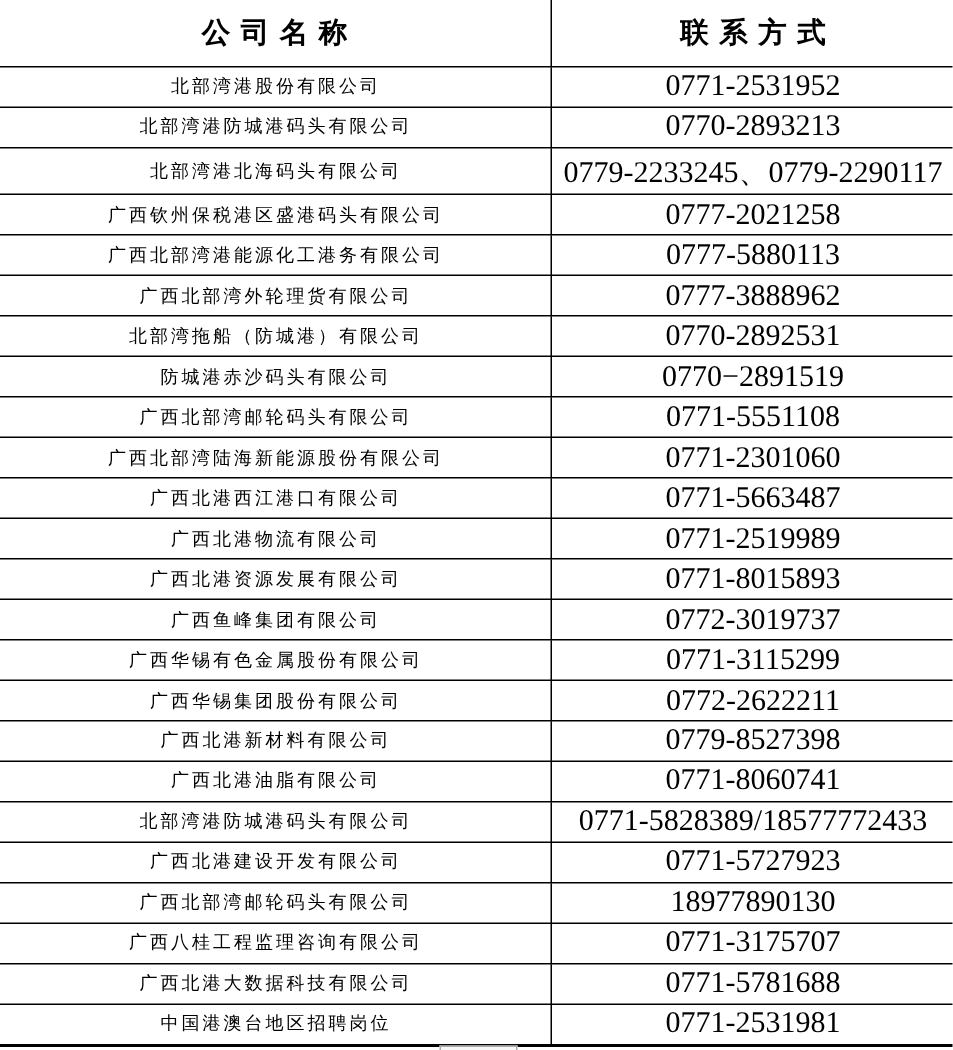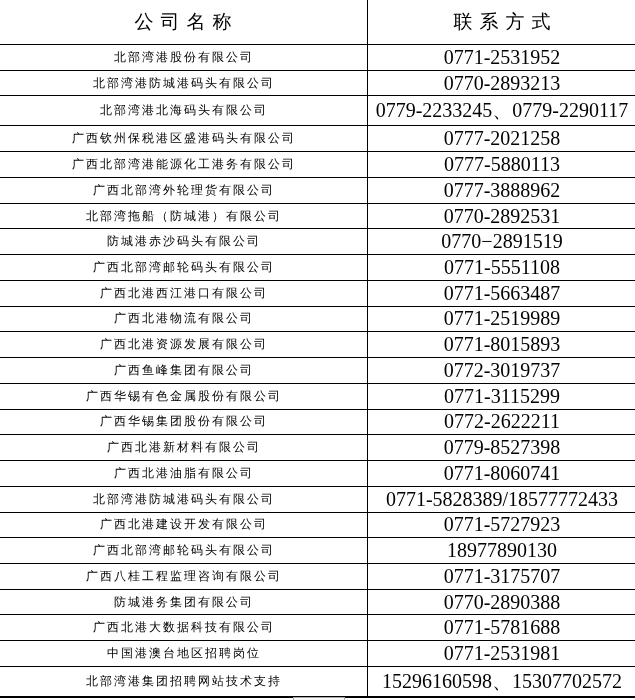--- a/index.html
+++ b/index.html
@@ -30,21 +30,21 @@
     border: 1px solid #000000;
     text-align: center;
     vertical-align: middle;
     padding: 0;
     overflow: hidden;
     white-space: nowrap;
   }
   .contact-table thead th {
     height: 45px;
     font-size: 19px;
-    font-weight: normal;
+    font-weight: bold;
     letter-spacing: 7px;
     text-indent: 7px; 
   }
   .company-cell {
     font-size: 12px;
     letter-spacing: 2px;
     text-indent: 2px;
   }
   .contact-cell {
     font-size: 20px;
@@ -113,20 +113,24 @@
       </tr>
       <tr>
         <td class="company-cell">防城港赤沙码头有限公司</td>
         <td class="contact-cell">0770−2891519</td>
       </tr>
       <tr>
         <td class="company-cell">广西北部湾邮轮码头有限公司</td>
         <td class="contact-cell">0771-5551108</td>
       </tr>
       <tr>
+        <td class="company-cell">广西北部湾陆海新能源股份有限公司</td>
+        <td class="contact-cell">0771-2301060</td>
+      </tr>
+      <tr>
         <td class="company-cell">广西北港西江港口有限公司</td>
         <td class="contact-cell">0771-5663487</td>
       </tr>
       <tr>
         <td class="company-cell">广西北港物流有限公司</td>
         <td class="contact-cell">0771-2519989</td>
       </tr>
       <tr>
         <td class="company-cell">广西北港资源发展有限公司</td>
         <td class="contact-cell">0771-8015893</td>
@@ -161,31 +165,23 @@
       </tr>
       <tr>
         <td class="company-cell">广西北部湾邮轮码头有限公司</td>
         <td class="contact-cell">18977890130</td>
       </tr>
       <tr>
         <td class="company-cell">广西八桂工程监理咨询有限公司</td>
         <td class="contact-cell">0771-3175707</td>
       </tr>
       <tr>
-        <td class="company-cell">防城港务集团有限公司</td>
-        <td class="contact-cell">0770-2890388</td>
-      </tr>
-      <tr>
         <td class="company-cell">广西北港大数据科技有限公司</td>
         <td class="contact-cell">0771-5781688</td>
       </tr>
       <tr>
         <td class="company-cell">中国港澳台地区招聘岗位</td>
         <td class="contact-cell">0771-2531981</td>
       </tr>
-      <tr>
-        <td class="company-cell">北部湾港集团招聘网站技术支持</td>
-        <td class="contact-cell">15296160598、15307702572</td>
-      </tr>
     </tbody>
 </table>
 
 <div class="bottom-fragment"></div>
 
 </body></html>

